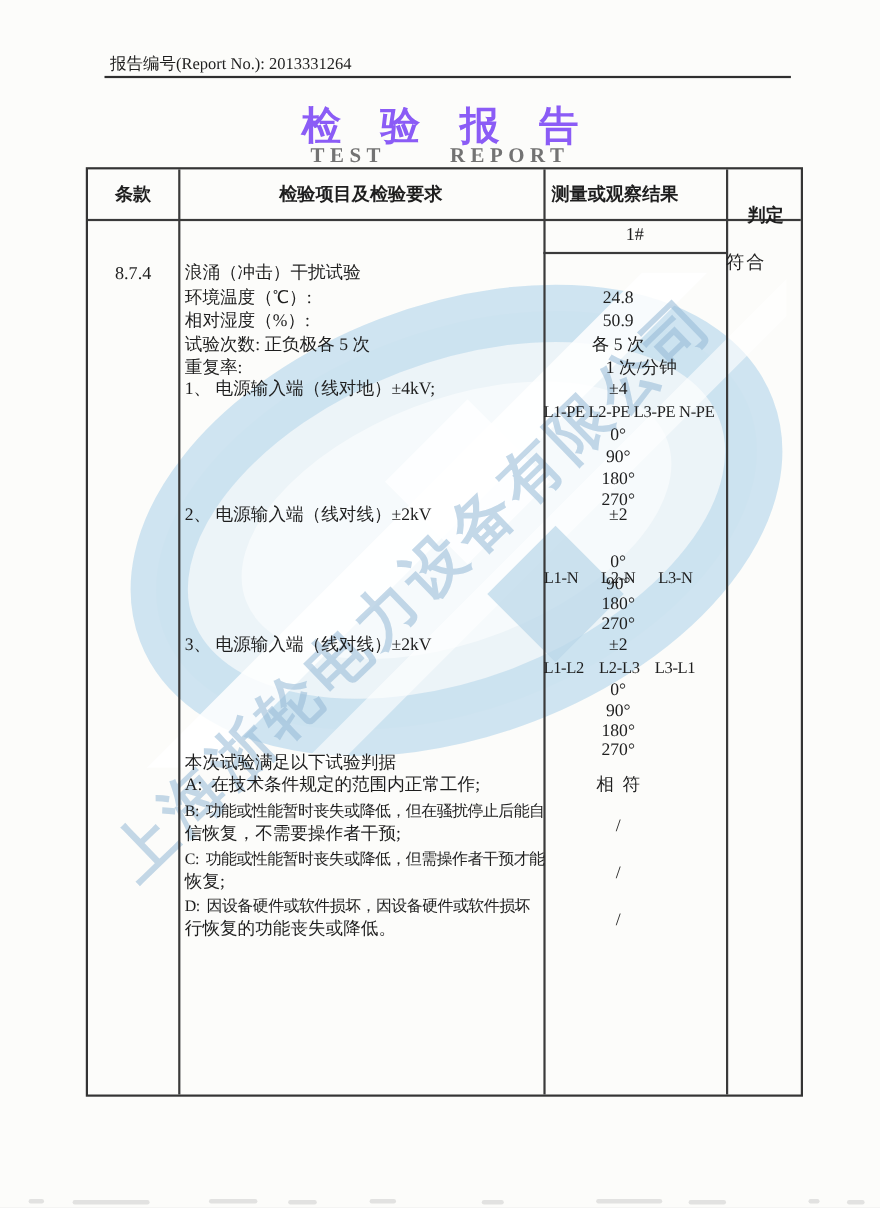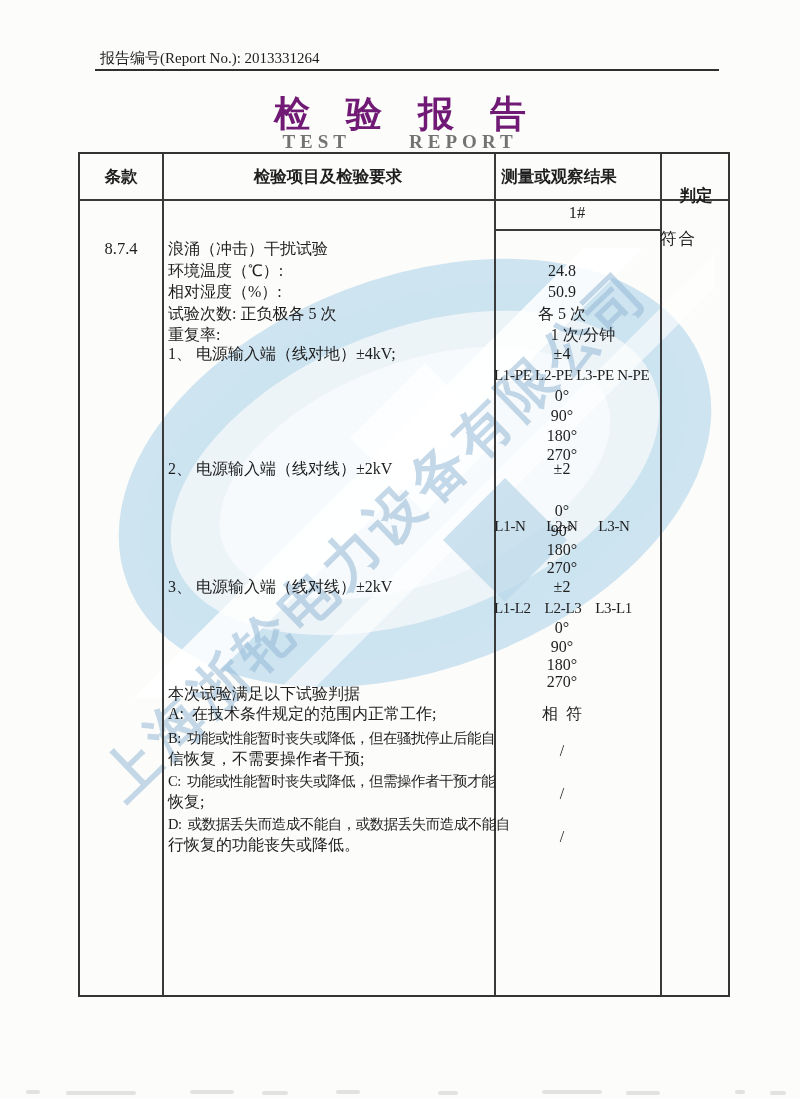--- a/index.html
+++ b/index.html
@@ -12,21 +12,21 @@
            font-family:"Liberation Sans", sans-serif;font-weight:bold;
            font-size:56px;letter-spacing:5px;color:rgba(147,184,214,0.55);
            transform:rotate(-44deg);transform-origin:0 50%;}
   
   .hdr{position:absolute;z-index:3;font-size:15px;}
   .hdr-left{left:100px;top:49px;}
   .hdr-right{right:80px;top:47px;}
   .hdr-rule{position:absolute;z-index:3;left:95px;top:69px;width:624px;height:2px;background:#2f2f2f;}
   
   .title-zh{position:absolute;z-index:3;left:0;width:800px;top:90px;text-align:center;
-            font-size:36px;font-weight:bold;color:#701a75;}
+            font-size:36px;font-weight:bold;color:#8b5cf6;}
   .title-en{position:absolute;z-index:3;left:0;width:800px;top:131px;text-align:center;
             font-size:19px;font-weight:bold;letter-spacing:5px;white-space:pre;color:#737373;}
   
   .tbl{position:absolute;z-index:2;left:78px;top:152px;width:652px;height:845px;
        border:2px solid #343434;box-sizing:border-box;}
   .vline,.hline{position:absolute;background:#3a3a3a;}
   .v1{left:82px;top:0;bottom:0;width:1.5px;}
   .v2{left:414px;top:0;bottom:0;width:1.5px;}
   .v3{left:580px;top:0;bottom:0;width:1.5px;}
   .h-head{left:0;right:0;top:45px;height:1.5px;}
@@ -101,21 +101,21 @@
         <div class="line req" style="top: 171px;">重复率:</div>
         <div class="line req" style="top: 190px;">1、 电源输入端（线对地）±4kV;</div>
         <div class="line req" style="top: 305px;">2、 电源输入端（线对线）±2kV</div>
         <div class="line req" style="top: 423px;">3、 电源输入端（线对线）±2kV</div>
         <div class="line req" style="top: 530px;">本次试验满足以下试验判据</div>
         <div class="line req" style="top: 550px;">A:  在技术条件规定的范围内正常工作;</div>
         <div class="line req small" style="top: 574px;">B:  功能或性能暂时丧失或降低，但在骚扰停止后能自</div>
         <div class="line req" style="top: 595px;">信恢复，不需要操作者干预;</div>
         <div class="line req small" style="top: 617px;">C:  功能或性能暂时丧失或降低，但需操作者干预才能</div>
         <div class="line req" style="top: 638px;">恢复;</div>
-        <div class="line req small" style="top: 660px;">D:  或数据丢失而造成不能自，或数据丢失而造成不能自</div>
+        <div class="line req small" style="top: 660px;">D:  因设备硬件或软件损坏，因设备硬件或软件损坏</div>
         <div class="line req" style="top: 681px;">行恢复的功能丧失或降低。</div>
       </div>
     <div>
 
     <div class="line res" style="top: 107px;">24.8</div>
         <div class="line res" style="top: 128px;">50.9</div>
         <div class="line res" style="top: 150px;">各 5 次</div>
         <div class="line res" style="top: 171px; padding-left: 21px;">1 次/分钟</div>
         <div class="line res" style="top: 190px;">±4</div>
         <div class="line res tight" style="top: 211px;">L1-PE L2-PE L3-PE N-PE</div>

